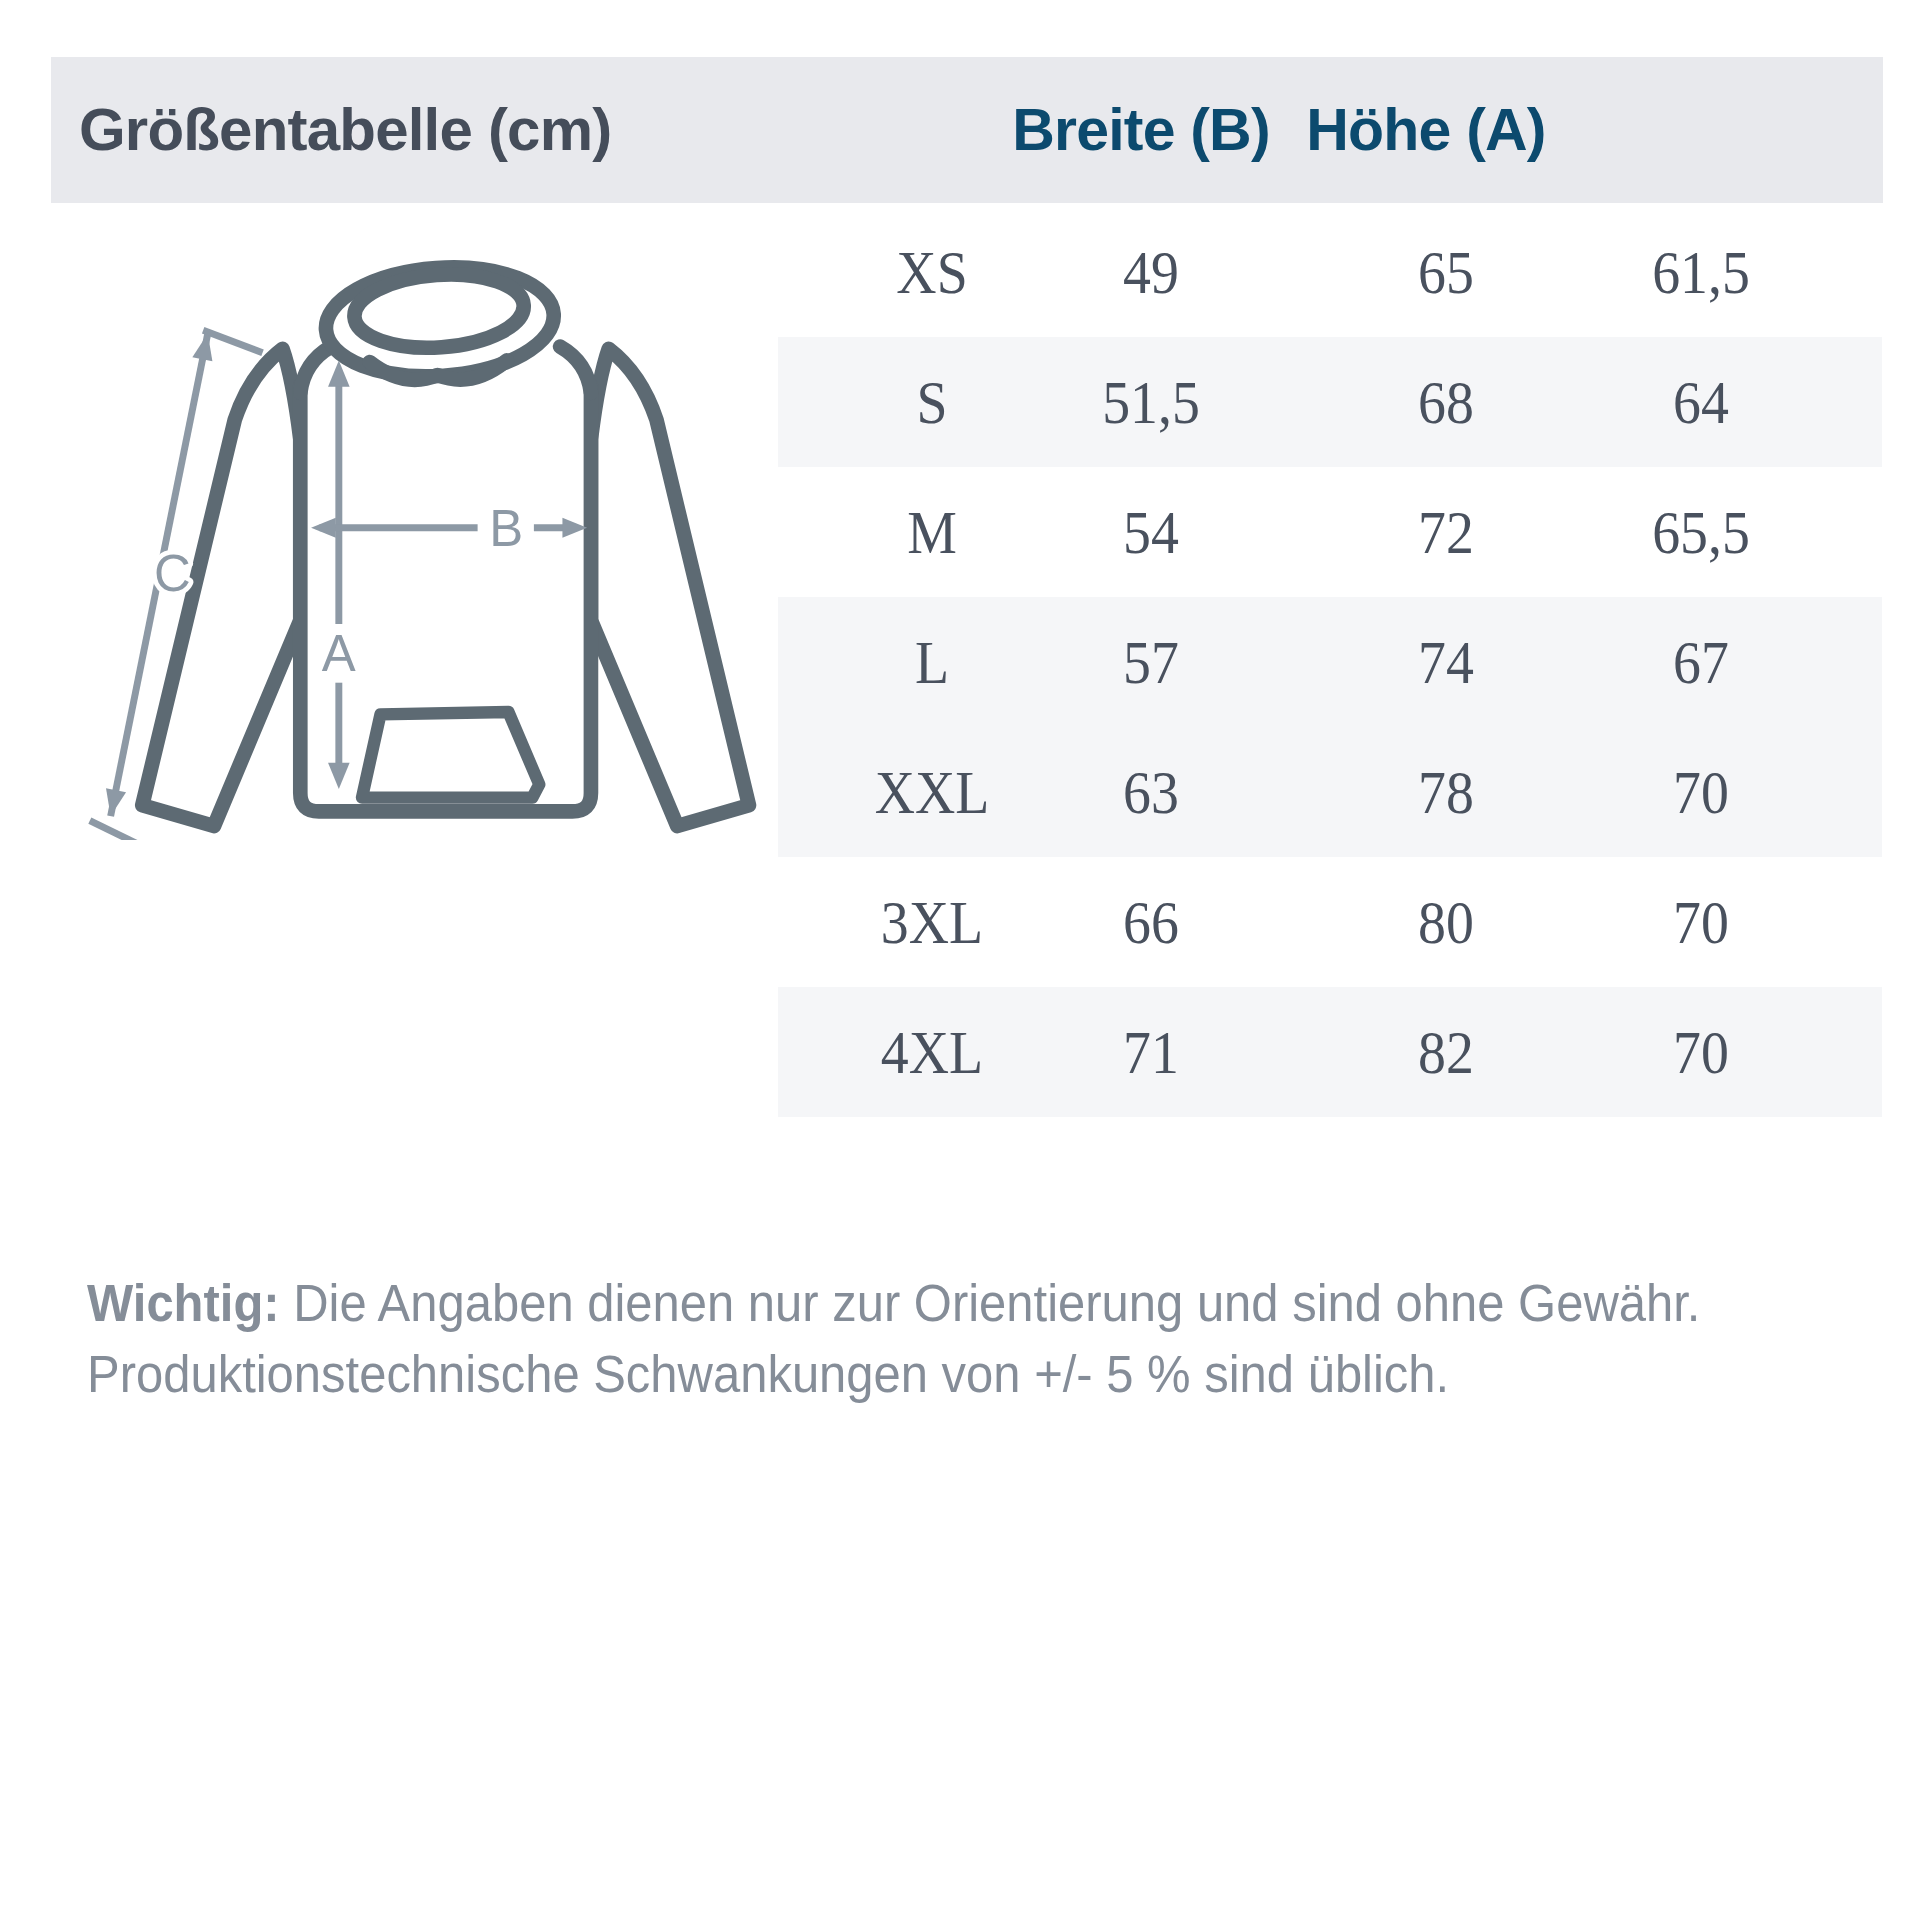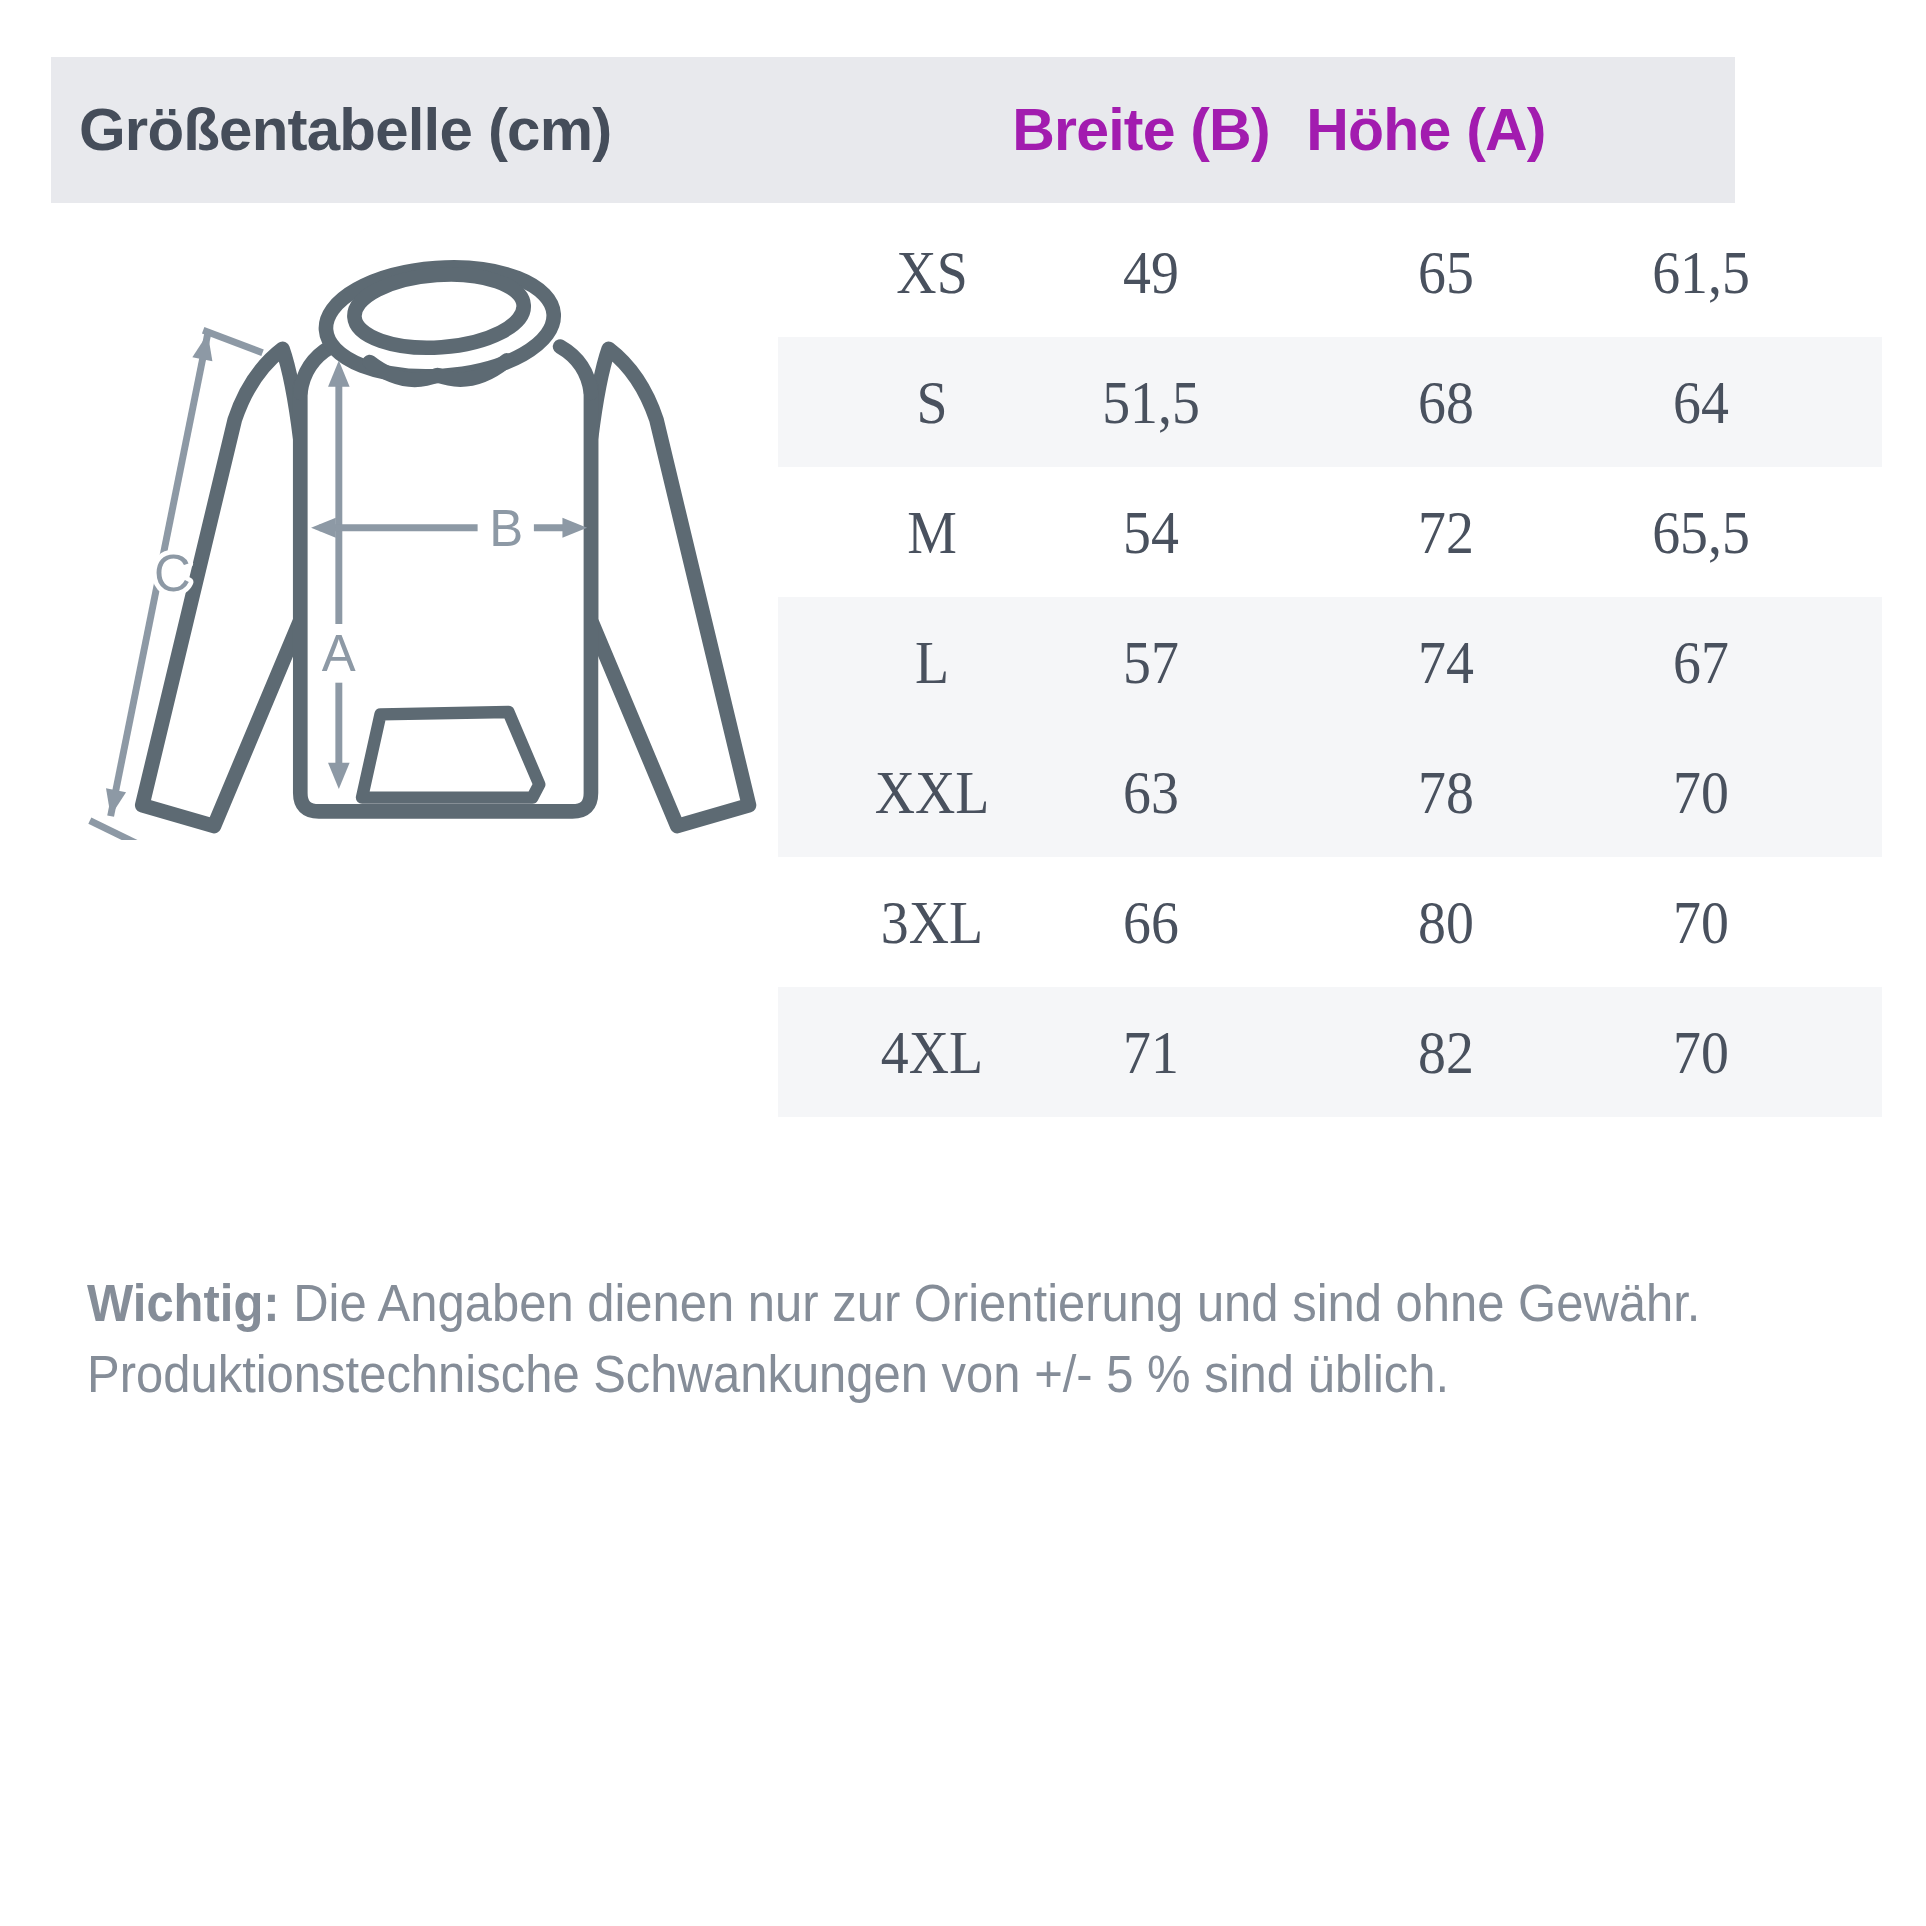--- a/index.html
+++ b/index.html
@@ -7,32 +7,32 @@
     width:1926px;height:1926px;
     background:#ffffff;
     font-family:"Liberation Sans", sans-serif;
     position:relative;
     overflow:hidden;
   }
   .sheet{position:absolute;inset:0;}
 
   
   .header-band{
-    position:absolute;left:51px;top:57px;width:1684px;height:146px;
+    position:absolute;left:51px;top:57px;width:1832px;height:146px;
     background:#e8e9ed;
   }
   .title{
     position:absolute;left:28px;top:0;height:146px;line-height:146px;
     font-size:60px;font-weight:bold;color:#454d5a;white-space:nowrap;
     letter-spacing:-0.8px;
   }
   .hcol{
     position:absolute;top:0;height:146px;line-height:146px;
     transform:translateX(-50%);
-    font-size:59px;font-weight:bold;color:#a21caf;white-space:nowrap;
+    font-size:59px;font-weight:bold;color:#0c4a6e;white-space:nowrap;
     letter-spacing:-0.8px;
   }
 
   
   .rows{position:absolute;left:778px;top:207px;width:1104px;}
   .row{position:relative;width:1104px;height:130px;font-family:Liberation Serif, serif;}
   .row.alt{background:#f5f6f8;}
   .cell{
     position:absolute;top:0;height:130px;line-height:130px;
     transform:translateX(-50%) scaleX(0.9);

